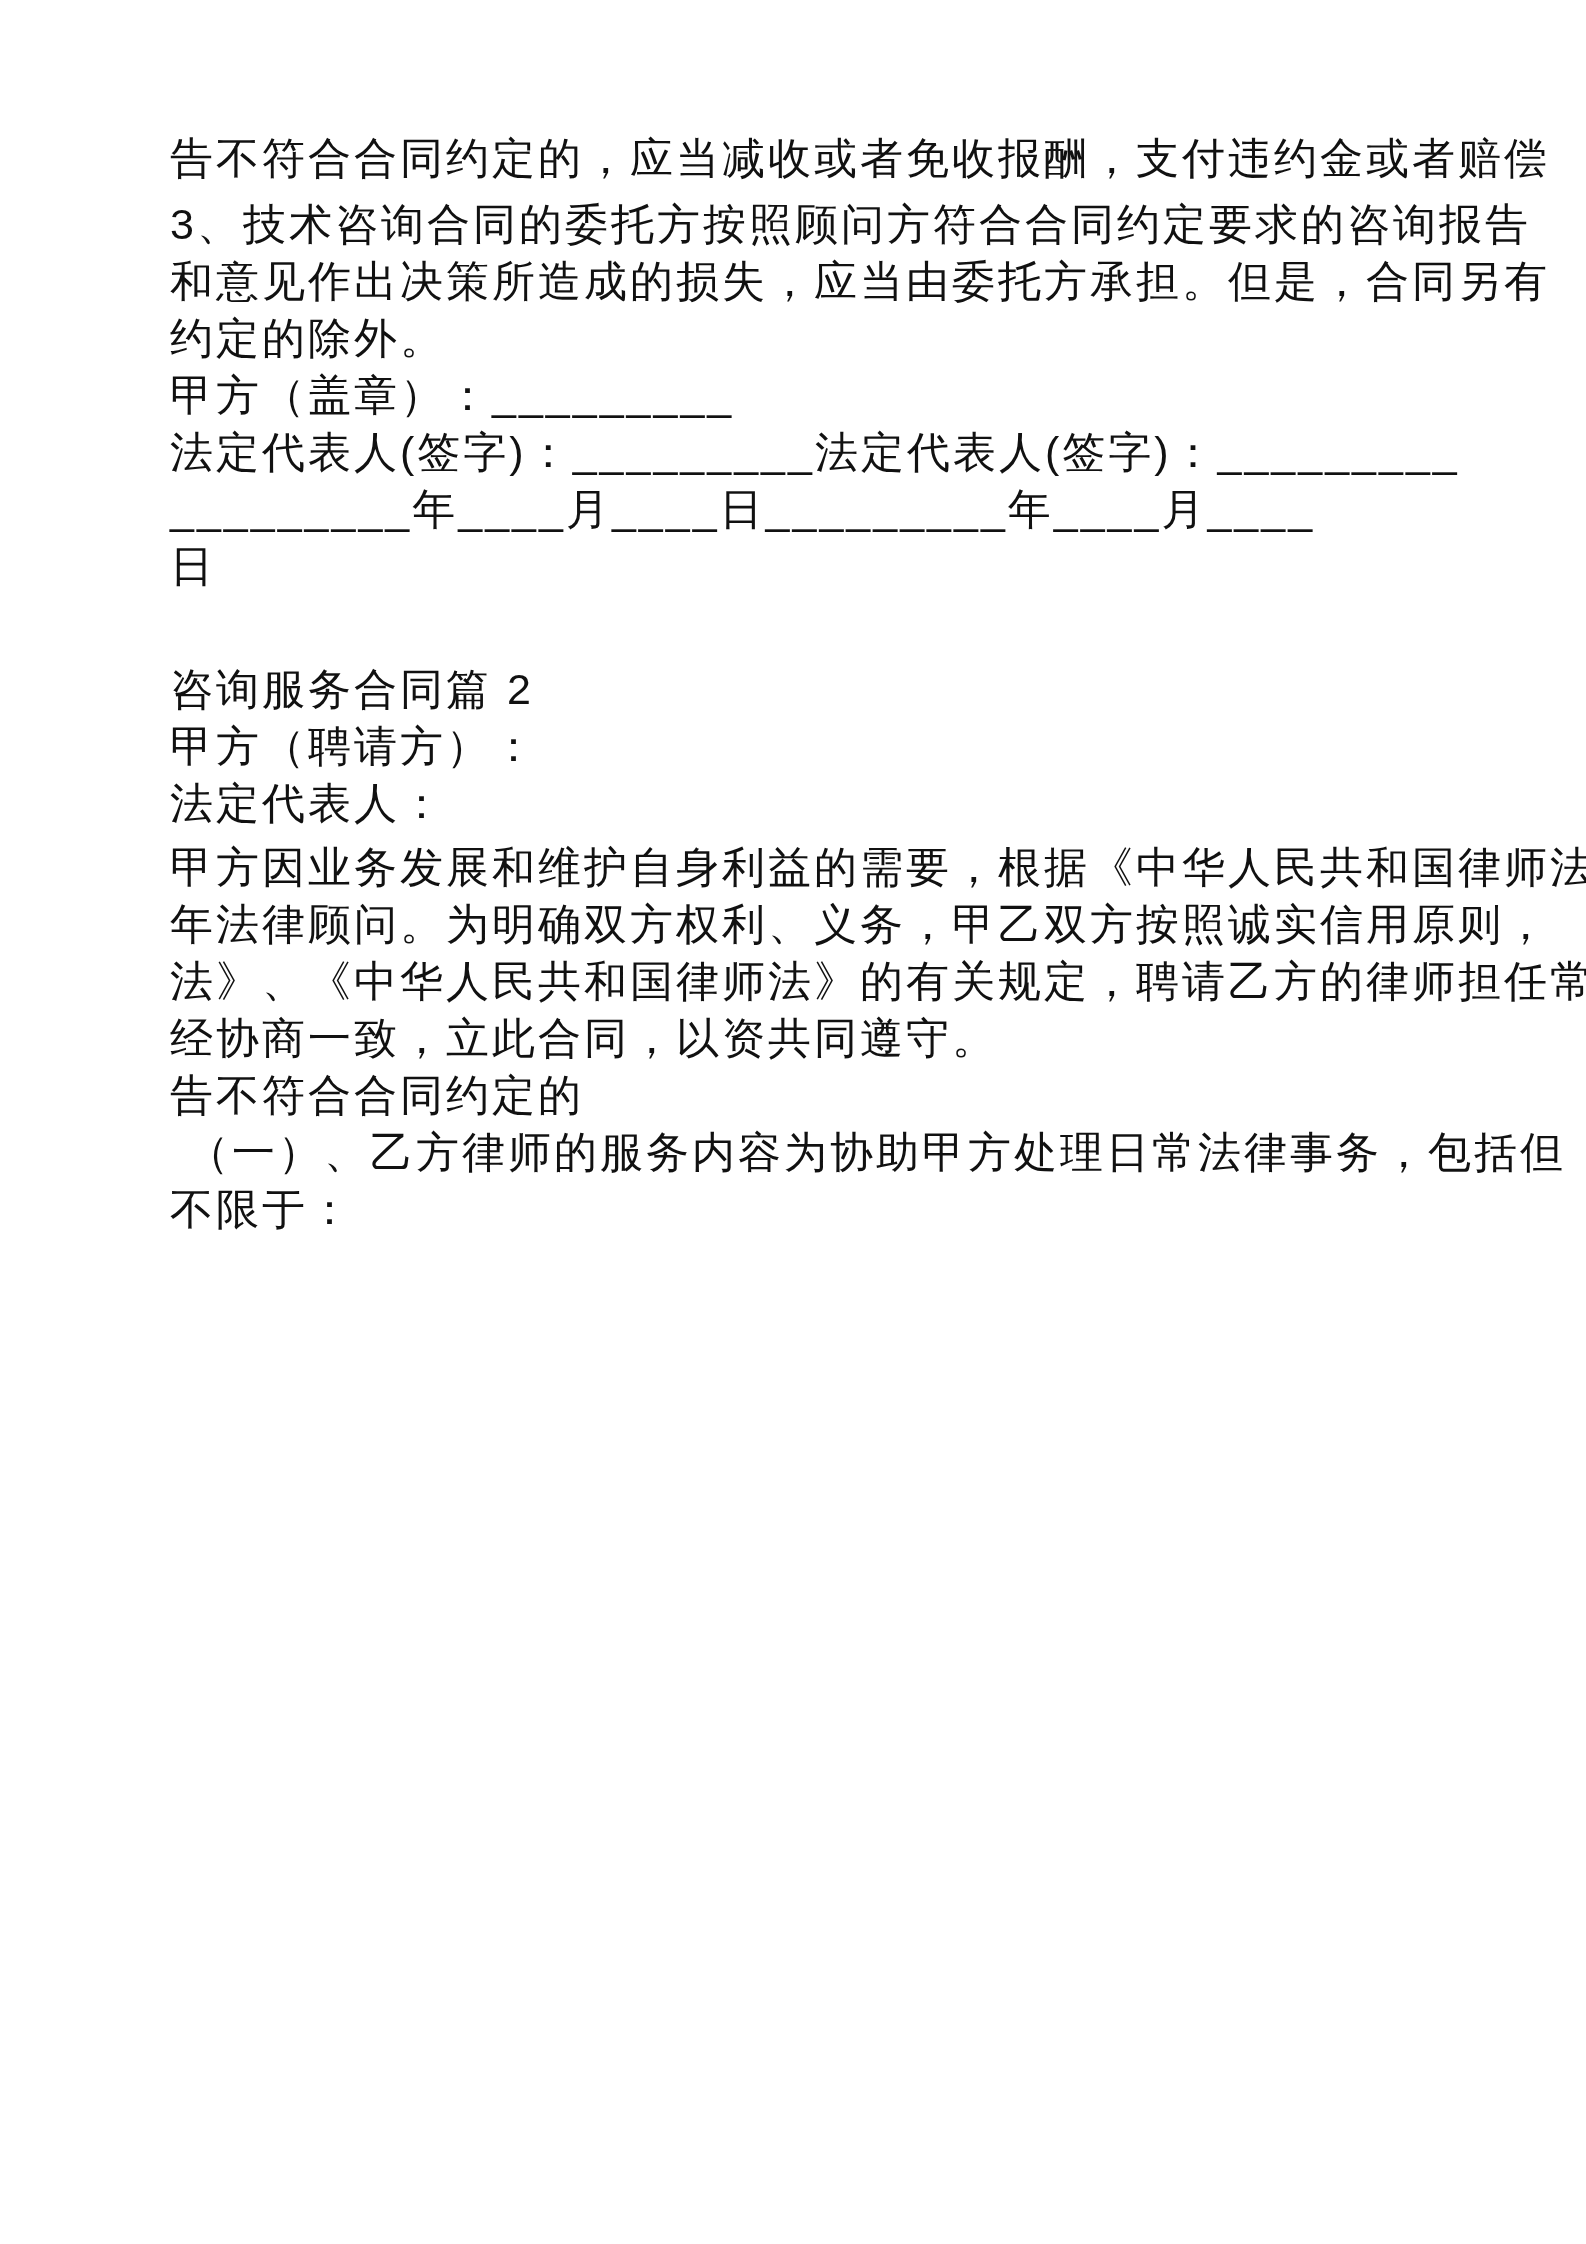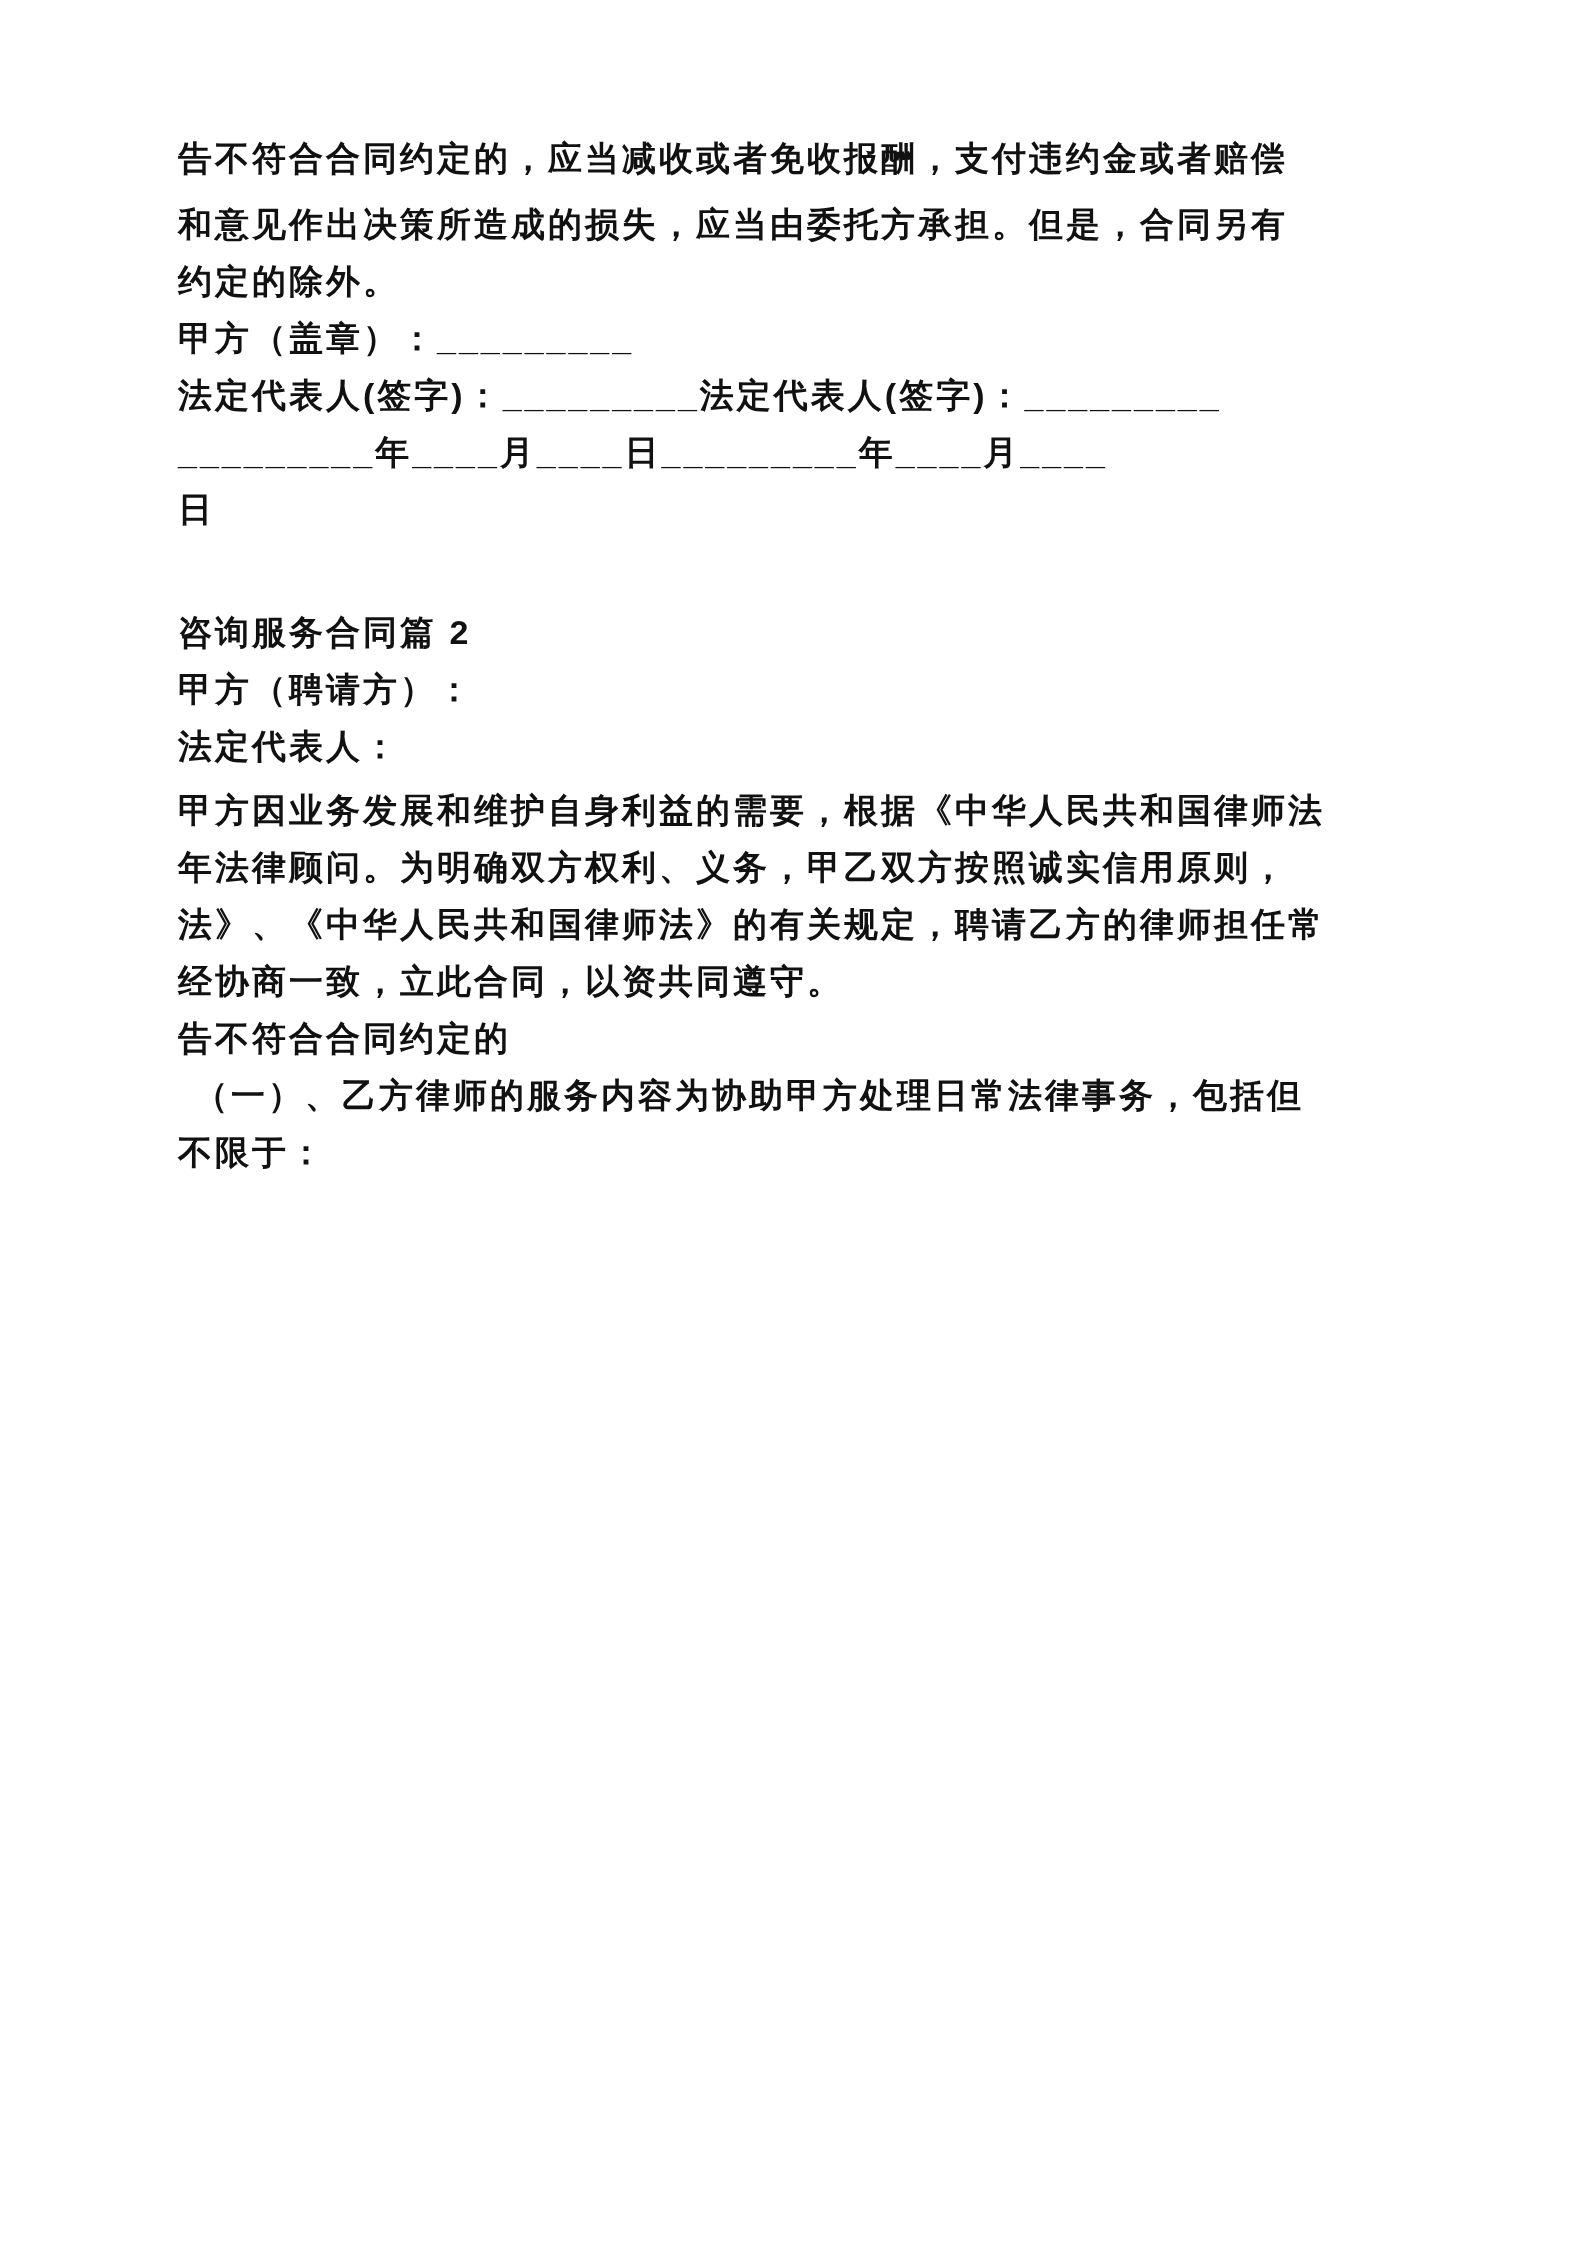--- a/index.html
+++ b/index.html
@@ -11,45 +11,45 @@
     color: #111111;
     overflow: hidden;
   }
   .page {
     width: 1586px;
     height: 2244px;
     background: #ffffff;
     padding: 130px 160px 0 170px;
   }
   .line {
-    font-size: 34px;
-    font-weight: 700;
+    font-size: 43px;
+    font-weight: 400;
     line-height: 57px;
     letter-spacing: 3px;
     white-space: nowrap;
-    margin-left: 8px;
   }
   .para-gap { margin-top: 9px; }
   .small-gap { margin-top: 7px; }
   .sig-row { display: flex; }
   .sig-left { flex: 0 0 460px; }
   .sig-right { flex: 0 0 auto; }
   .heading { margin-top: 66px; }
   .indent { padding-left: 16px; }
 </style>
 </head>
 <body>
 
 <div class="page">
 
   <section class="para">
     <div class="line">告不符合合同约定的，应当减收或者免收报酬，支付违约金或者赔偿</div>
   </section>
 
   <section class="para para-gap">
+    <div class="line">3、技术咨询合同的委托方按照顾问方符合合同约定要求的咨询报告</div>
     <div class="line">和意见作出决策所造成的损失，应当由委托方承担。但是，合同另有</div>
     <div class="line">约定的除外。</div>
   </section>
 
   <section class="sig">
     <div class="line sig-row">
       <span class="sig-left">甲方（盖章）：_________</span>
     </div>
     <div class="line sig-row">
       <span class="sig-left">法定代表人(签字)：_________</span>

